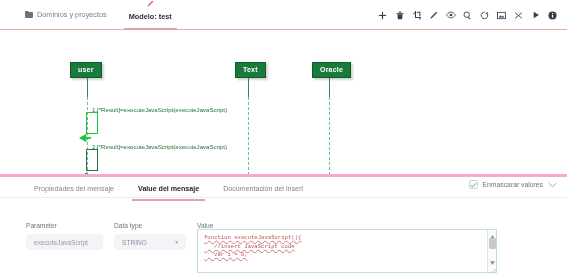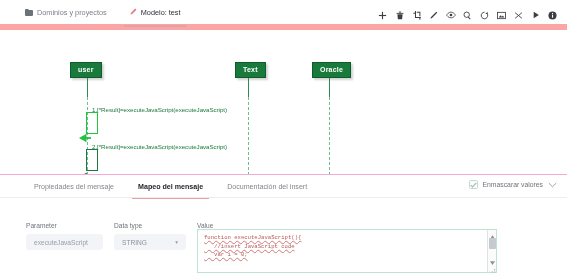--- a/index.html
+++ b/index.html
@@ -7,30 +7,30 @@
     width: 567px; height: 273px;
     background: #ffffff;
     font-family: "Liberation Sans", sans-serif;
     overflow: hidden;
   }
   .app { position: relative; width:567px; height:273px; background:#fff; }
 
   
   .topbar {
     position:absolute; left:0; top:0; width:567px; height:30px;
-    background:#ffffff; border-bottom:6px solid #fca5a5;
+    background:#ffffff; border-bottom:1px solid #fca5a5;
     display:flex; align-items:center;
   }
   .tabs-top { display:flex; align-items:center; height:30px; margin-left:14px; gap:0px; }
   .ttab {
     display:flex; align-items:center; gap:4px; height:30px;
     padding:0 11px; font-size:7.3px; color:#7c8088; white-space:nowrap;
     position:relative; cursor:pointer;
   }
-  .ttab.active { color:#2b2f36; font-weight:normal; }
+  .ttab.active { color:#2b2f36; font-weight:bold;flex-direction:column; }
   .ttab.active:after {
     content:""; position:absolute; left:6px; right:6px; bottom:0;
     height:1.8px; background:#e3a0a6;
   }
   .ttab svg { display:block; }
 
   
   .toolbar {
     position:absolute; right:6px; top:3px; height:24px;
     display:flex; align-items:center; gap:0px;
@@ -66,21 +66,21 @@
   }
   .act-bar.dim { border:1.2px solid #1a7a3c; }
   .msg-label {
     position:absolute; font-size:6.2px; color:#1a7a3c; white-space:nowrap;
     letter-spacing:-0.05px;
   }
 
   
   .panel {
     position:absolute; left:0; top:174px; width:567px; height:99px;
-    background:#ffffff; border-top:1px solid #f9a8d4;
+    background:#ffffff; border-top:3px solid #f9a8d4;
   }
   .panel-tabs {
     position:relative; height:23px; display:flex; align-items:center;
     margin-left:22px;
   }
   .ptab {
     height:23px; display:flex; align-items:center; padding:0 12px;
     font-size:7.1px; color:#83868d; white-space:nowrap; cursor:pointer;
     position:relative;
   }
@@ -315,21 +315,21 @@
     </div>
   </div>
 
   <div class="panel">
 
     <div class="panel-tabs">
       <div class="ptab">
         <span>Propiedades del mensaje</span>
       </div>
       <div class="ptab active">
-        <span>Mapeo del mensaje</span>
+        <span>Value del mensaje</span>
       </div>
       <div class="ptab">
         <span>Documentación del insert</span>
       </div>
     </div>
   </div>
 
   <div class="panel-tabs-rule"></div>
 
   <div class="mask-group">

